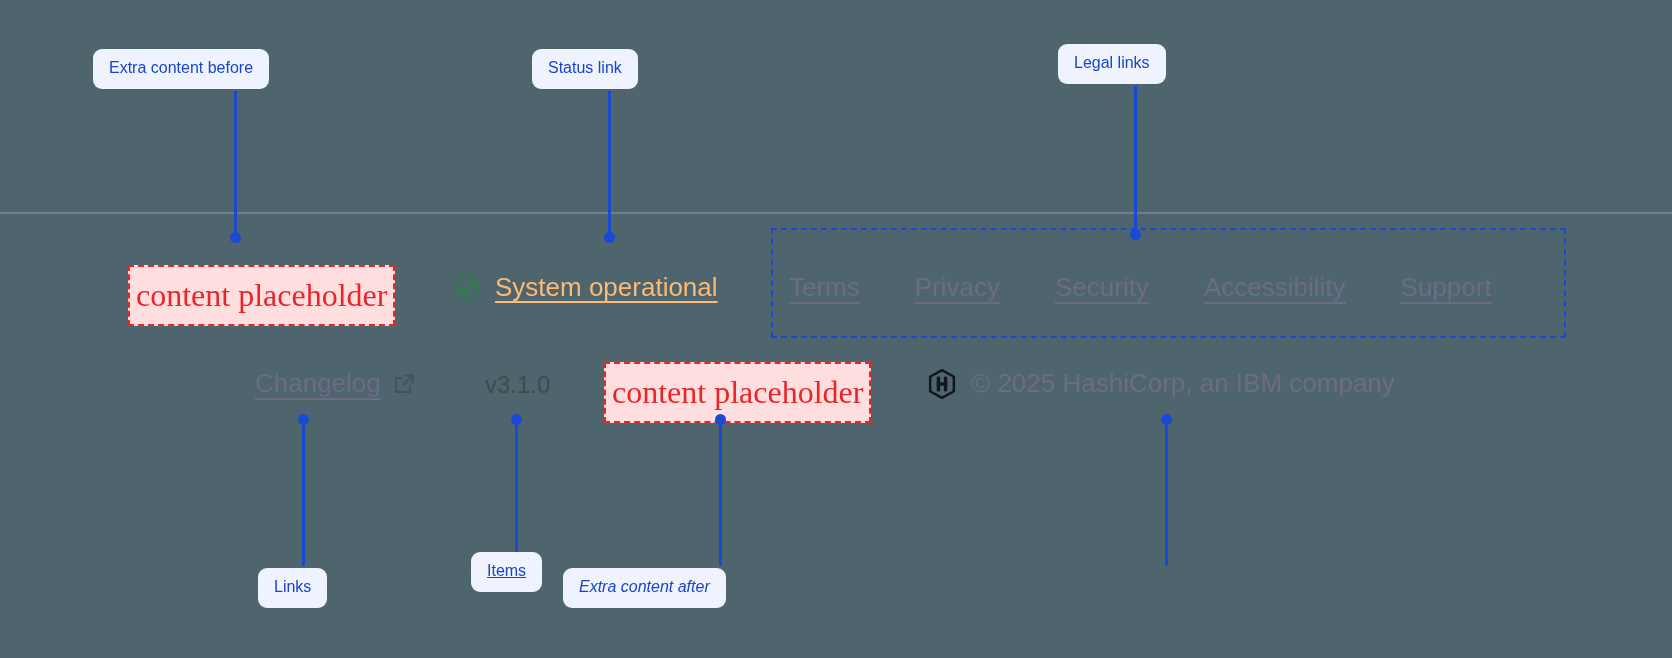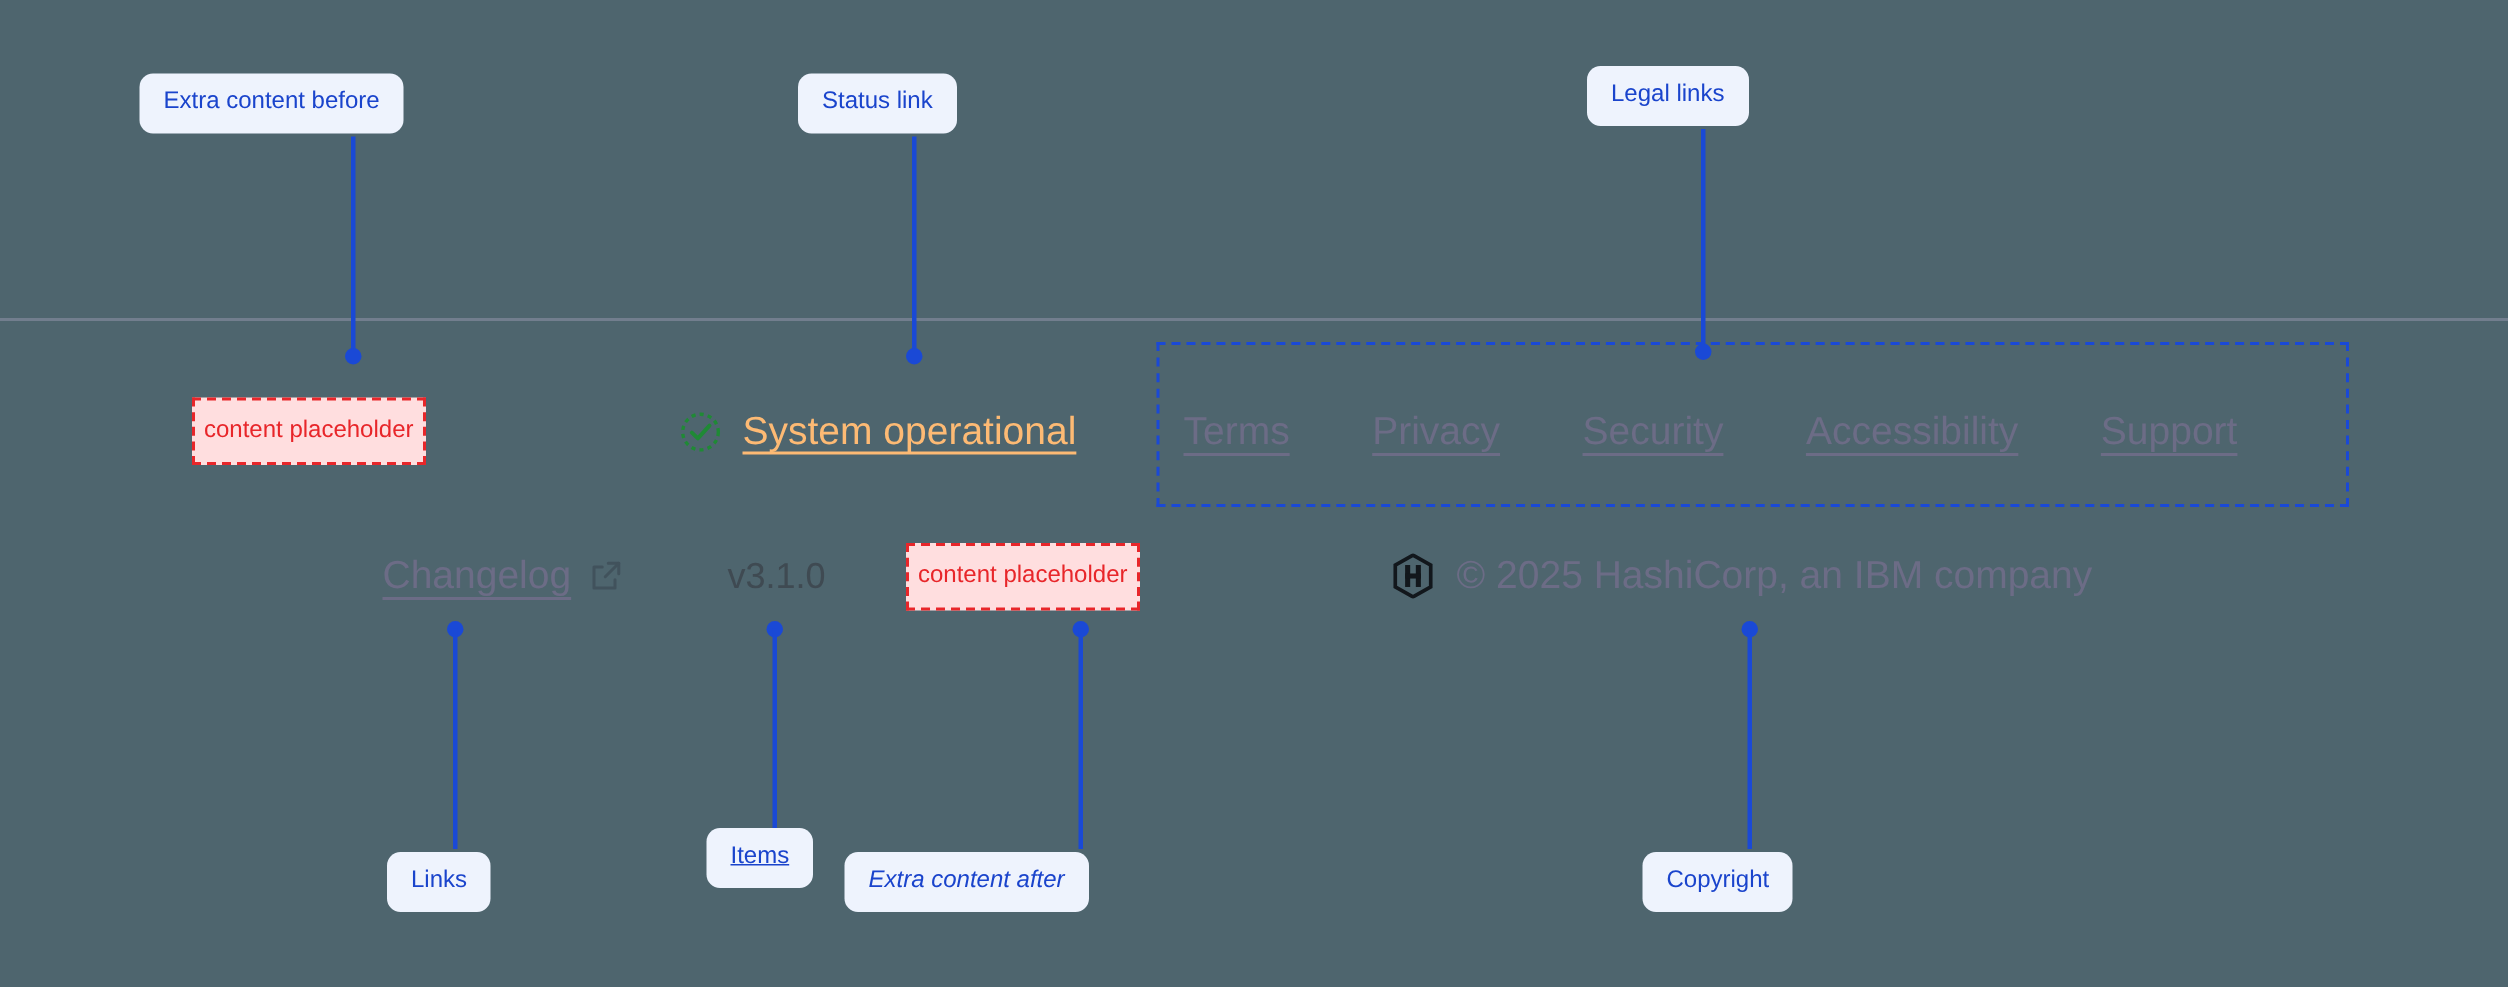--- a/index.html
+++ b/index.html
@@ -53,22 +53,22 @@
     position: absolute;
     width: 11px;
     height: 11px;
     border-radius: 50%;
     background: #1a49d6;
   }
 
   
   .placeholder {
     position: absolute;
-    font-family: Liberation Sans, sans-serif;
-    font-size: 16px;
+    font-family: Liberation Serif, serif;
+    font-size: 32px;
     line-height: 1;
     color: #e8262a;
     background: #ffdedf;
     border: 2px dashed #e8262a;
     padding: 12px 6px 13px 6px;
     white-space: nowrap;
   }
 
   .status-group {
     position: absolute;
@@ -228,15 +228,14 @@
   <div class="dot" style="left:511px; top:414px;"></div>
   <div class="leader" style="left:515px; top:419px; height:147px;"></div>
   <div class="callout" style="left:471px; top:552px;text-decoration:underline;">Items</div>
 
   <div class="dot" style="left:715px; top:414px;"></div>
   <div class="leader" style="left:719px; top:419px; height:147px;"></div>
   <div class="callout" style="left:563px; top:568px;font-style:italic;">Extra content after</div>
 
   <div class="dot" style="left:1161px; top:414px;"></div>
   <div class="leader" style="left:1165px; top:419px; height:147px;"></div>
-  <div class="callout" style="left:1095px; top:568px;">Copyright</div>
 
 </div>
 
 </body></html>

